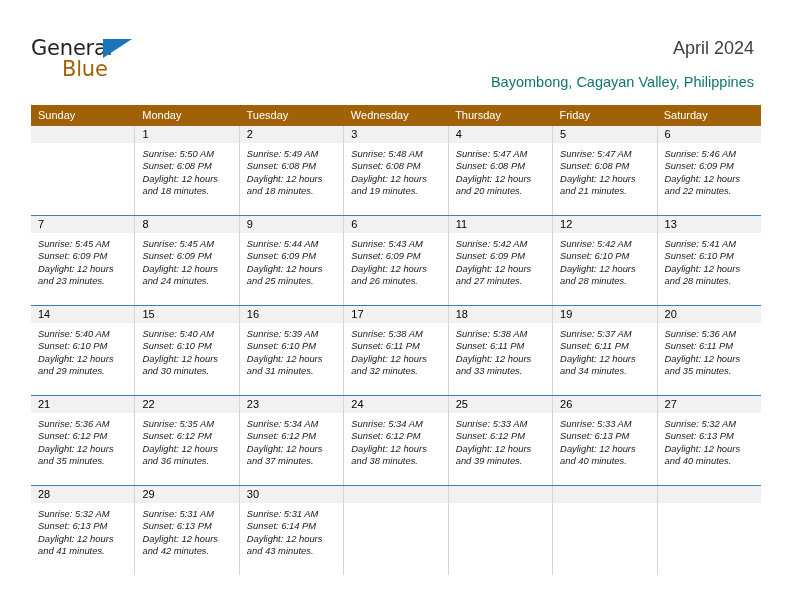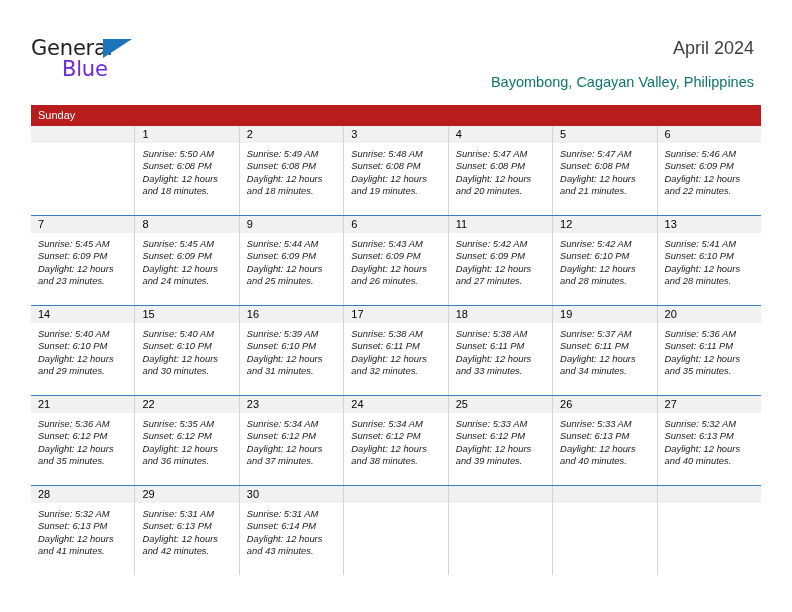--- a/index.html
+++ b/index.html
@@ -53,21 +53,21 @@
     height: 0;
     border-left: 29px solid #1c74bb;
     border-bottom: 19px solid transparent;
   }
   .logo-blue {
     position: absolute;
     left: 31px;
     top: 21px;
     font-size: 21px;
     letter-spacing: -0.2px;
-    color: #6d28d9;
+    color: #a16207;
     font-family: "DejaVu Sans", sans-serif;
   }
 
   .title-block {
     position: absolute;
     right: 38px;
     top: 32px;
     text-align: right;
   }
   .cal-title {
@@ -88,22 +88,21 @@
   .calendar {
     position: absolute;
     left: 31px;
     top: 105px;
     width: 730px;
   }
   .dow-row {
     display: flex;
     width: 730px;
     height: 21px;
-    background: #b91c1c;
-    flex-direction: column;
+    background: #a16207;
   }
   .dow {
     flex: 1 1 0;
     color: #ffffff;
     font-size: 11px;
     line-height: 21px;
     padding-left: 7px;
     box-sizing: border-box;
     white-space: nowrap;
   }
@@ -180,20 +179,21 @@
 
   <div class="calendar">
 
     <div class="dow-row">
       <div class="dow">Sunday</div>
       <div class="dow">Monday</div>
       <div class="dow">Tuesday</div>
       <div class="dow">Wednesday</div>
       <div class="dow">Thursday</div>
       <div class="dow">Friday</div>
+      <div class="dow">Saturday</div>
     </div>
 
     <div id="weeks-container">
         <div class="week">
           <div class="week-inner">
             <div class="day empty">
               <div class="day-num"></div>
               <div class="day-body">
                 <div></div>
                 <div></div>

